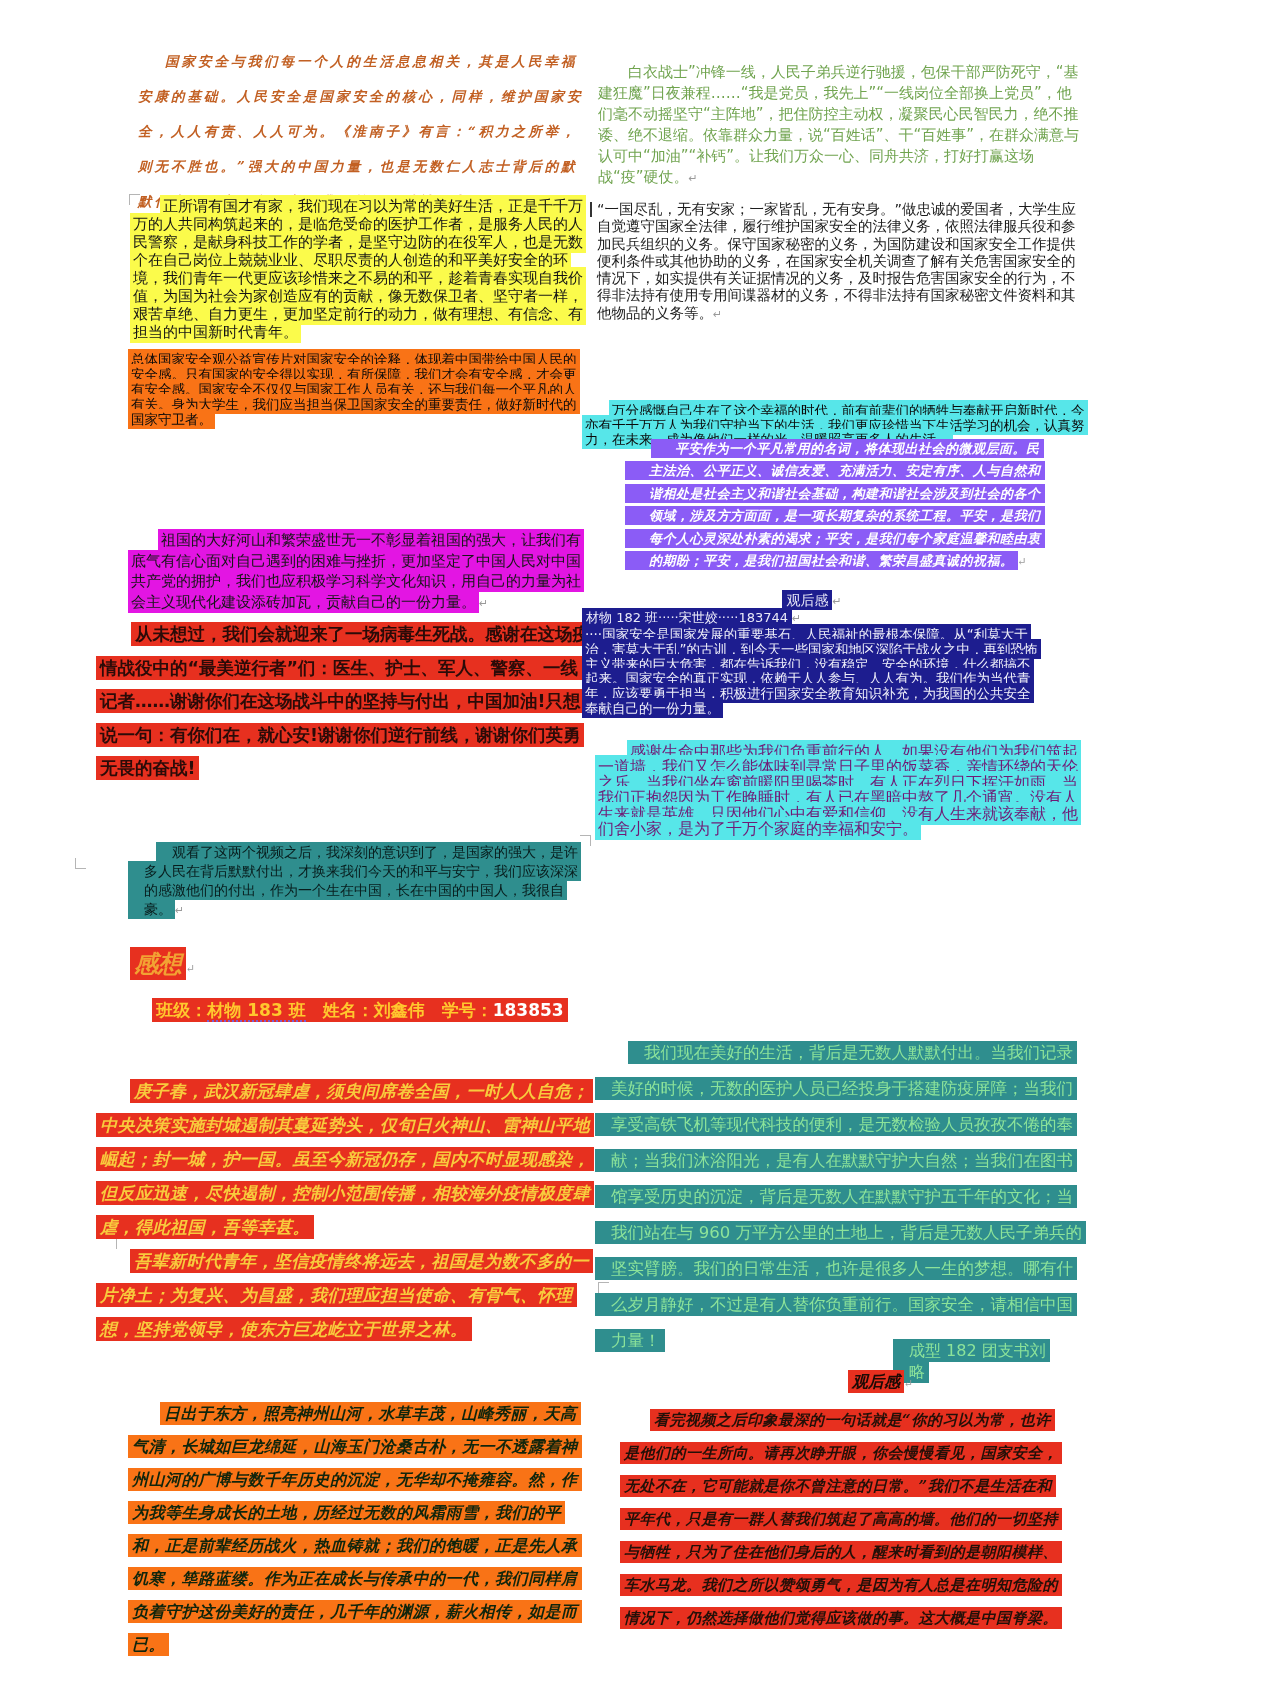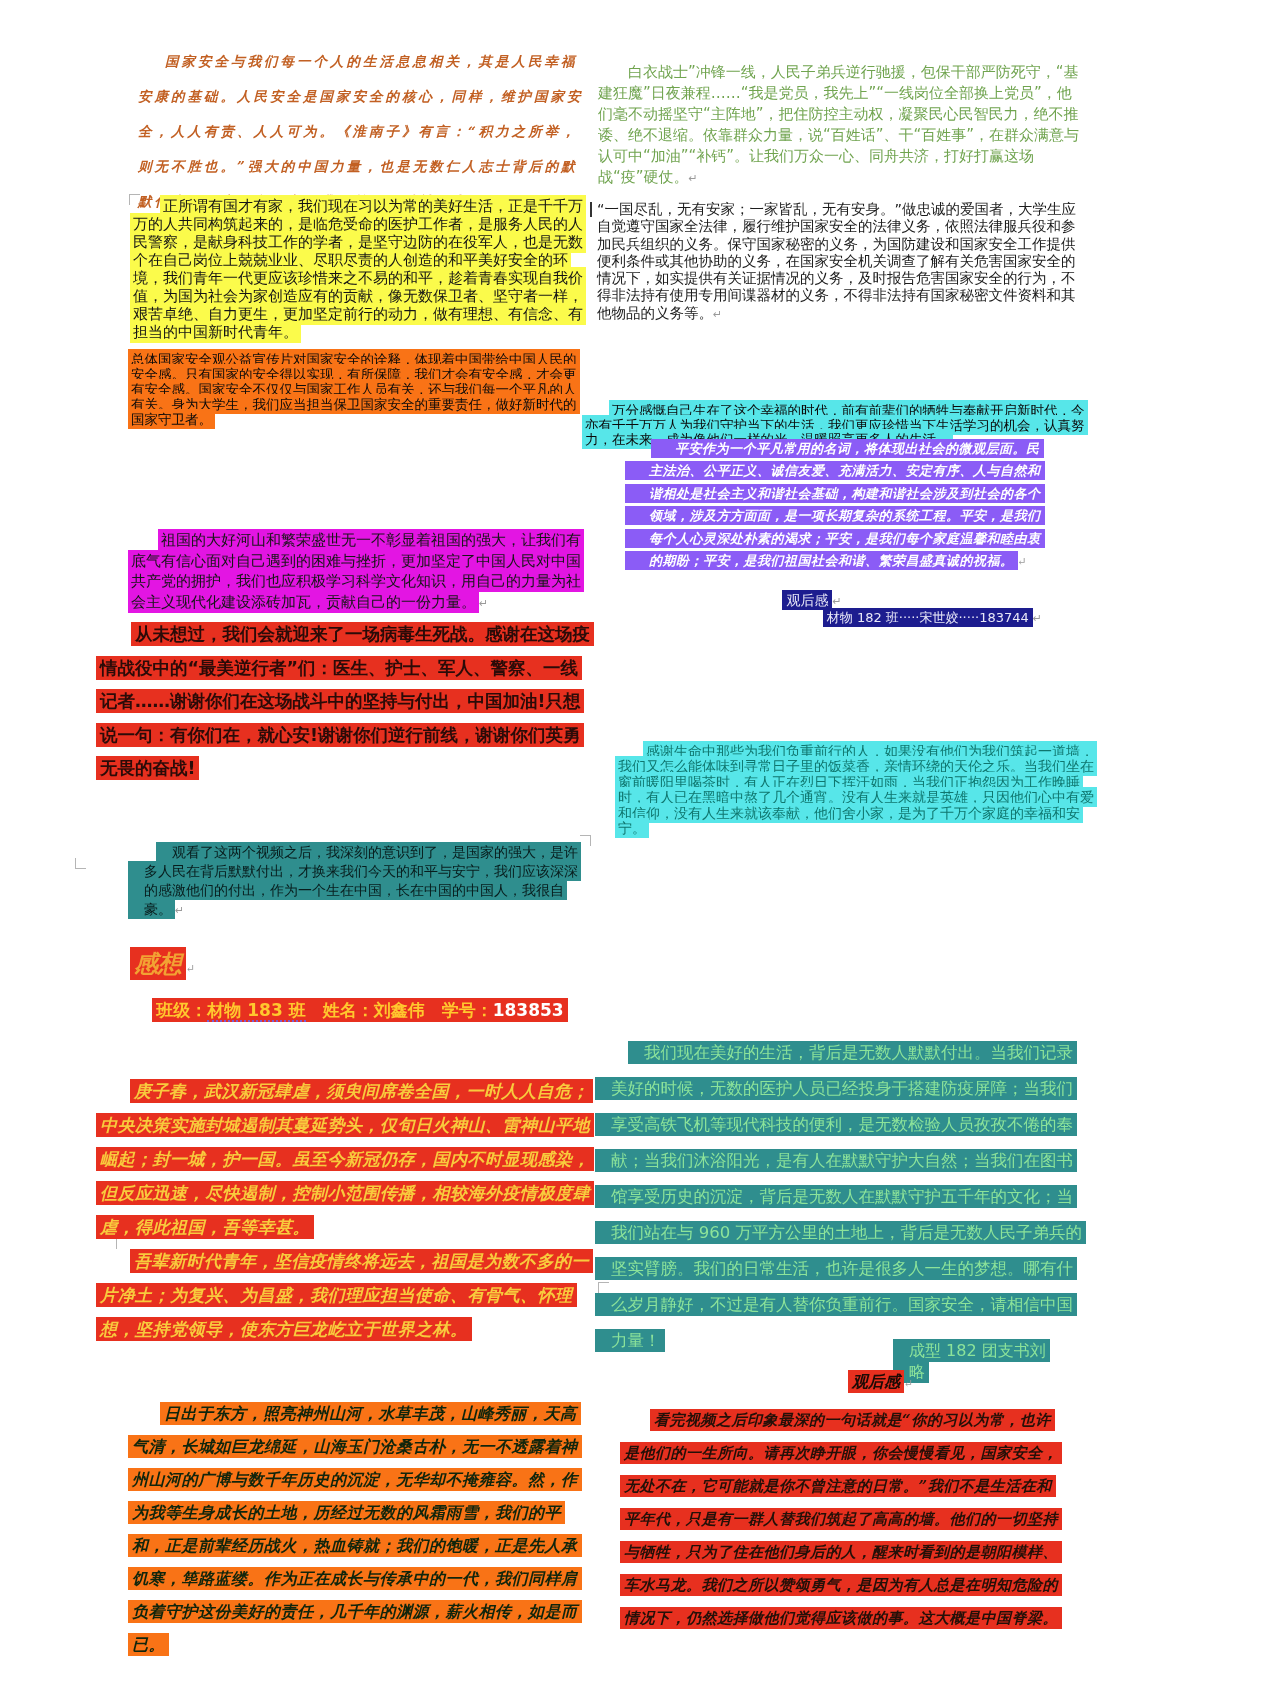--- a/index.html
+++ b/index.html
@@ -30,23 +30,23 @@
   #b-yellow{left:130px;top:197px;width:463px;font-size:15px;line-height:18px;color:#141414;text-indent:2em;}
   #b-law{left:597px;top:201px;width:489px;font-size:14.5px;line-height:17.3px;color:#1c1c1c;}
   #b-greenov{left:128px;top:352px;width:459px;font-size:13.5px;line-height:15px;color:#0a0a0a;}
   #b-cyangrat{left:582px;top:355px;width:503px;font-size:13.5px;line-height:14.6px;color:#0a0a0a;text-indent:2em;margin-top:48px;}
   #b-blue{left:625px;top:438px;width:418px;font-size:13px;line-height:22.4px;color:#ffffff;
           letter-spacing:.5px;text-indent:2em;}
   #b-magenta{left:128px;top:530px;width:459px;font-size:15px;line-height:20.5px;color:#161616;text-indent:2em;}
   #b-redvirus{left:96px;top:618px;width:497px;font-size:17.5px;line-height:33.5px;color:#2B0B08;
               font-weight:bold;text-indent:2em;}
   #b-navytitle{left:582px;top:592px;width:460px;text-align:center;font-size:14px;color:#E9E9F8;}
-  #b-navybyline{left:582px;top:609px;width:460px;text-align:right;font-size:13px;color:#E9E9F8;}
+  #b-navybyline{left:582px;top:609px;width:460px;text-align:left;font-size:13px;color:#E9E9F8;}
   #b-navytext{left:582px;top:627px;width:461px;font-size:13.5px;line-height:14.8px;color:#F0F0FA;}
-  #b-cyanthanks{left:595px;top:744px;width:491px;font-size:14px;line-height:15.4px;color:#0f766e;text-indent:2em;margin-left:20px;}
+  #b-cyanthanks{left:595px;top:744px;width:491px;font-size:16px;line-height:15.4px;color:#701a75;text-indent:2em;}
   #b-tealvideos{left:128px;top:843px;width:460px;font-size:14px;line-height:19px;color:#081d1d;text-indent:2em;}
   #b-ganxiang{left:130px;top:948px;width:460px;font-size:24px;color:#F2A233;}
   #b-roster{left:130px;top:999px;width:460px;text-align:center;font-size:17px;font-weight:bold;color:#FFC82E;}
   #b-roster .num{color:#ffffff;}
   #b-roster .ulv{border-bottom:2px dotted #7B5BD6;}
   #b-gengzi1{left:96px;top:1074px;width:497px;font-size:17px;line-height:34px;color:#F8CB3D;
              letter-spacing:.5px;text-indent:2em;}
   #b-gengzi2{left:96px;top:1244px;width:497px;font-size:17px;line-height:34px;color:#F8CB3D;
              letter-spacing:.5px;text-indent:2em;}
   #b-teallife{left:595px;top:1035px;width:492px;font-size:16.5px;line-height:36px;color:#8CE39A;text-indent:2em;}
@@ -96,20 +96,21 @@
   <p class="blk" id="b-law"><span>“一国尽乱，无有安家；一家皆乱，无有安身。”做忠诚的爱国者，大学生应自觉遵守国家全法律，履行维护国家安全的法律义务，依照法律服兵役和参加民兵组织的义务。保守国家秘密的义务，为国防建设和国家安全工作提供便利条件或其他协助的义务，在国家安全机关调查了解有关危害国家安全的情况下，如实提供有关证据情况的义务，及时报告危害国家安全的行为，不得非法持有使用专用间谍器材的义务，不得非法持有国家秘密文件资料和其他物品的义务等。</span><span class="pmark">↵</span></p>
 
   <p class="blk" id="b-cyangrat"><span class="hl bg-cyan">万分感慨自己生在了这个幸福的时代，前有前辈们的牺牲与奉献开启新时代，今亦有千千万万人为我们守护当下的生活，我们更应珍惜当下生活学习的机会，认真努力，在未来，成为像他们一样的光，温暖照亮更多人的生活。</span></p>
 
   <p class="blk hand" id="b-blue"><span class="bar bg-blue">平安作为一个平凡常用的名词，将体现出社会的微观层面。民主法治、公平正义、诚信友爱、充满活力、安定有序、人与自然和谐相处是社会主义和谐社会基础，构建和谐社会涉及到社会的各个领域，涉及方方面面，是一项长期复杂的系统工程。平安，是我们每个人心灵深处朴素的渴求；平安，是我们每个家庭温馨和睦由衷的期盼；平安，是我们祖国社会和谐、繁荣昌盛真诚的祝福。</span><span class="pmark">↵</span></p>
 
   <p class="blk" id="b-navytitle"><span class="bar bg-navy">观后感</span><span class="pmark">↵</span></p>
 
   <p class="blk" id="b-navybyline"><span class="bar bg-navy">材物 182 班·····宋世姣·····183744</span><span class="pmark">↵</span></p>
 
+  <p class="blk" id="b-navytext"><span class="hl bg-navy">····国家安全是国家发展的重要基石、人民福祉的最根本保障。从“利莫大于治，害莫大于乱”的古训，到今天一些国家和地区深陷于战火之中，再到恐怖主义带来的巨大危害，都在告诉我们，没有稳定、安全的环境，什么都搞不起来。国家安全的真正实现，依赖于人人参与、人人有为。我们作为当代青年，应该要勇于担当，积极进行国家安全教育知识补充，为我国的公共安全奉献自己的一份力量。</span></p>
 
   <p class="blk" id="b-cyanthanks"><span class="hl bg-cyan">感谢生命中那些为我们负重前行的人，如果没有他们为我们筑起一道墙，我们又怎么能体味到寻常日子里的饭菜香，亲情环绕的天伦之乐。当我们坐在窗前暖阳里喝茶时，有人正在烈日下挥汗如雨，当我们正抱怨因为工作晚睡时，有人已在黑暗中熬了几个通宵。没有人生来就是英雄，只因他们心中有爱和信仰，没有人生来就该奉献，他们舍小家，是为了千万个家庭的幸福和安宁。</span></p>
 
   <p class="blk" id="b-teallife"><span class="bar bg-teal">我们现在美好的生活，背后是无数人默默付出。当我们记录美好的时候，无数的医护人员已经投身于搭建防疫屏障；当我们享受高铁飞机等现代科技的便利，是无数检验人员孜孜不倦的奉献；当我们沐浴阳光，是有人在默默守护大自然；当我们在图书馆享受历史的沉淀，背后是无数人在默默守护五千年的文化；当我们站在与 960 万平方公里的土地上，背后是无数人民子弟兵的坚实臂膀。我们的日常生活，也许是很多人一生的梦想。哪有什么岁月静好，不过是有人替你负重前行。国家安全，请相信中国力量！</span></p>
 
   <p class="blk" id="b-tealsig"><span class="bar bg-teal">成型 182 团支书刘略</span></p>
 
   <p class="blk hand" id="b-redrevtitle"><span class="bar bg-red">观后感</span><span class="pmark">↵</span></p>
 
   <p class="blk hand" id="b-redrev"><span class="bar bg-red">看完视频之后印象最深的一句话就是“你的习以为常，也许是他们的一生所向。请再次睁开眼，你会慢慢看见，国家安全，无处不在，它可能就是你不曾注意的日常。”我们不是生活在和平年代，只是有一群人替我们筑起了高高的墙。他们的一切坚持与牺牲，只为了住在他们身后的人，醒来时看到的是朝阳模样、车水马龙。我们之所以赞颂勇气，是因为有人总是在明知危险的情况下，仍然选择做他们觉得应该做的事。这大概是中国脊梁。</span></p>

